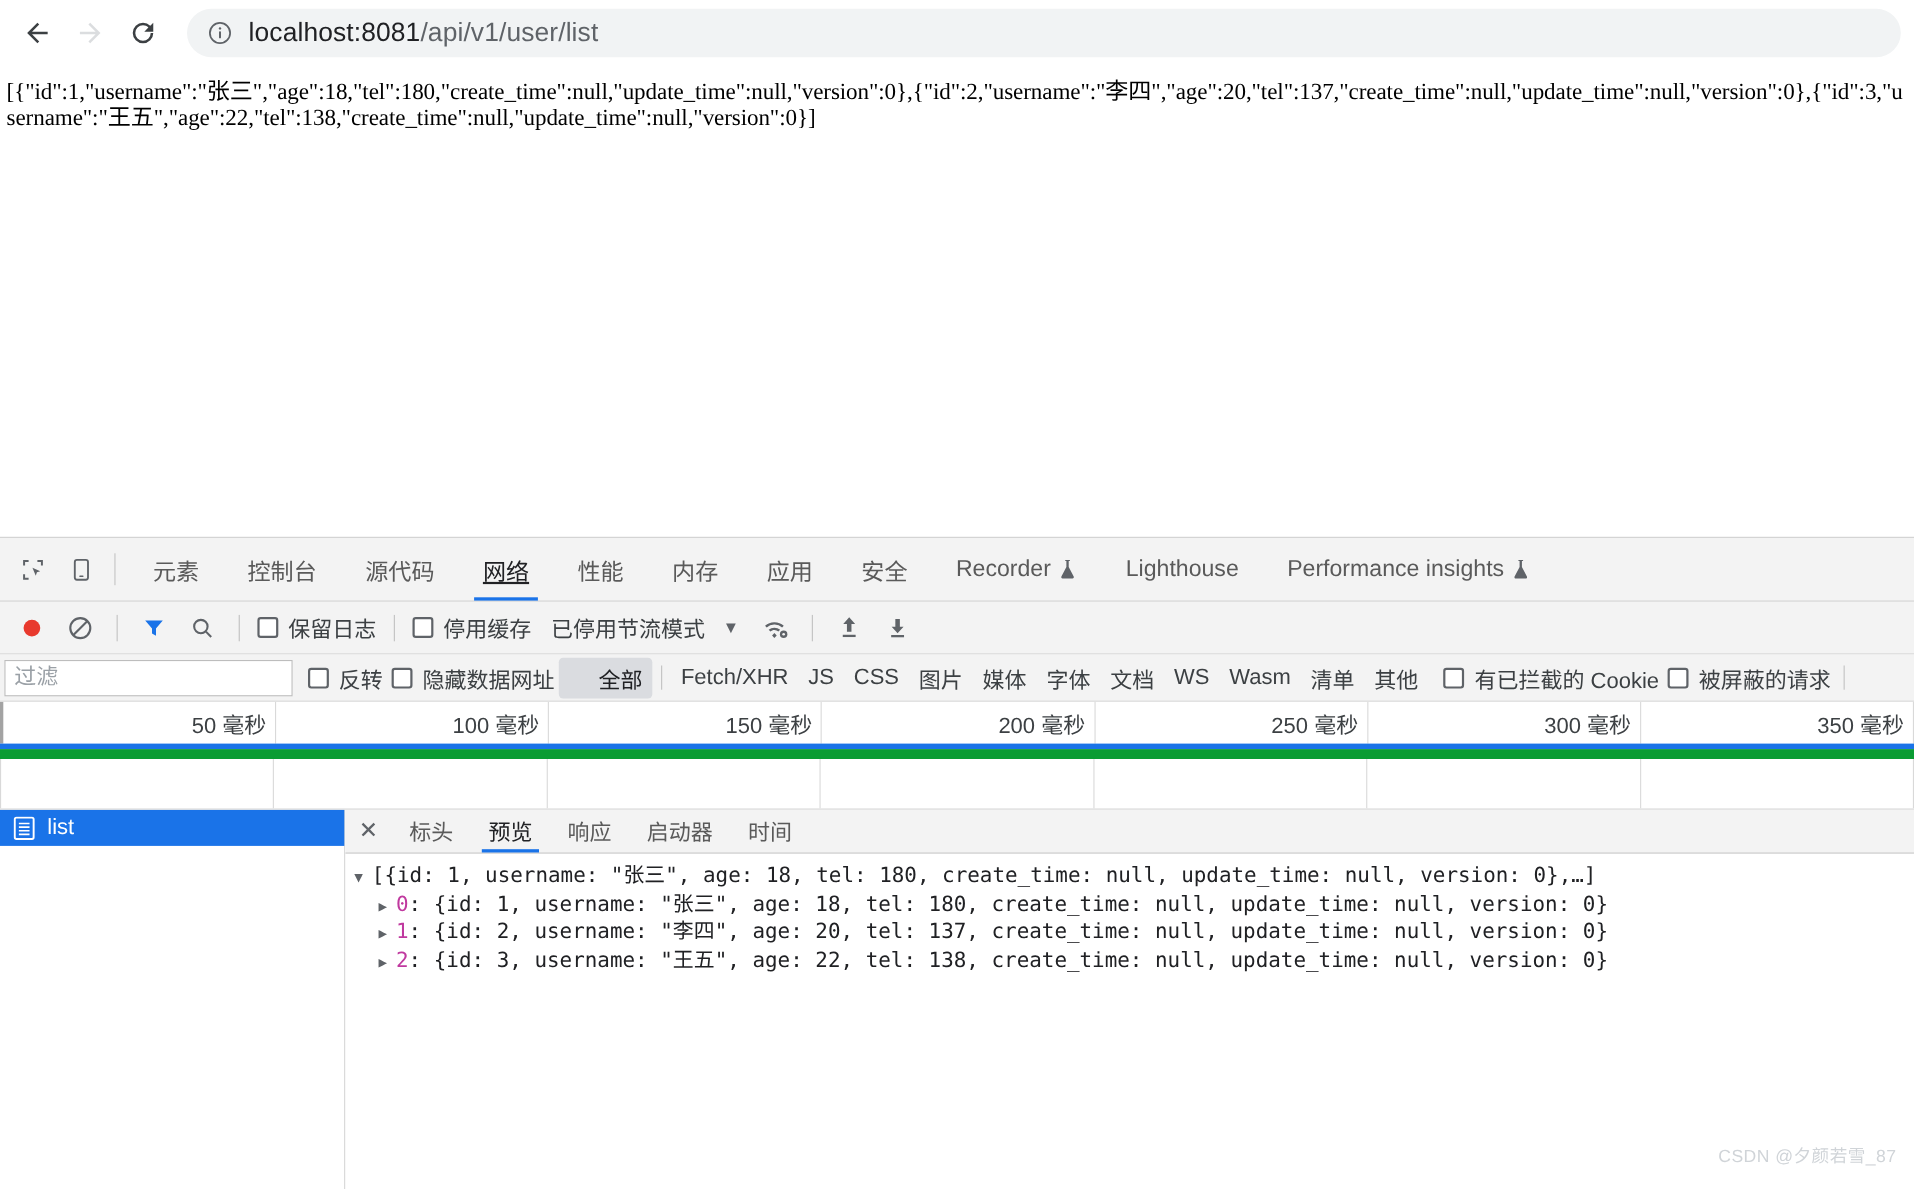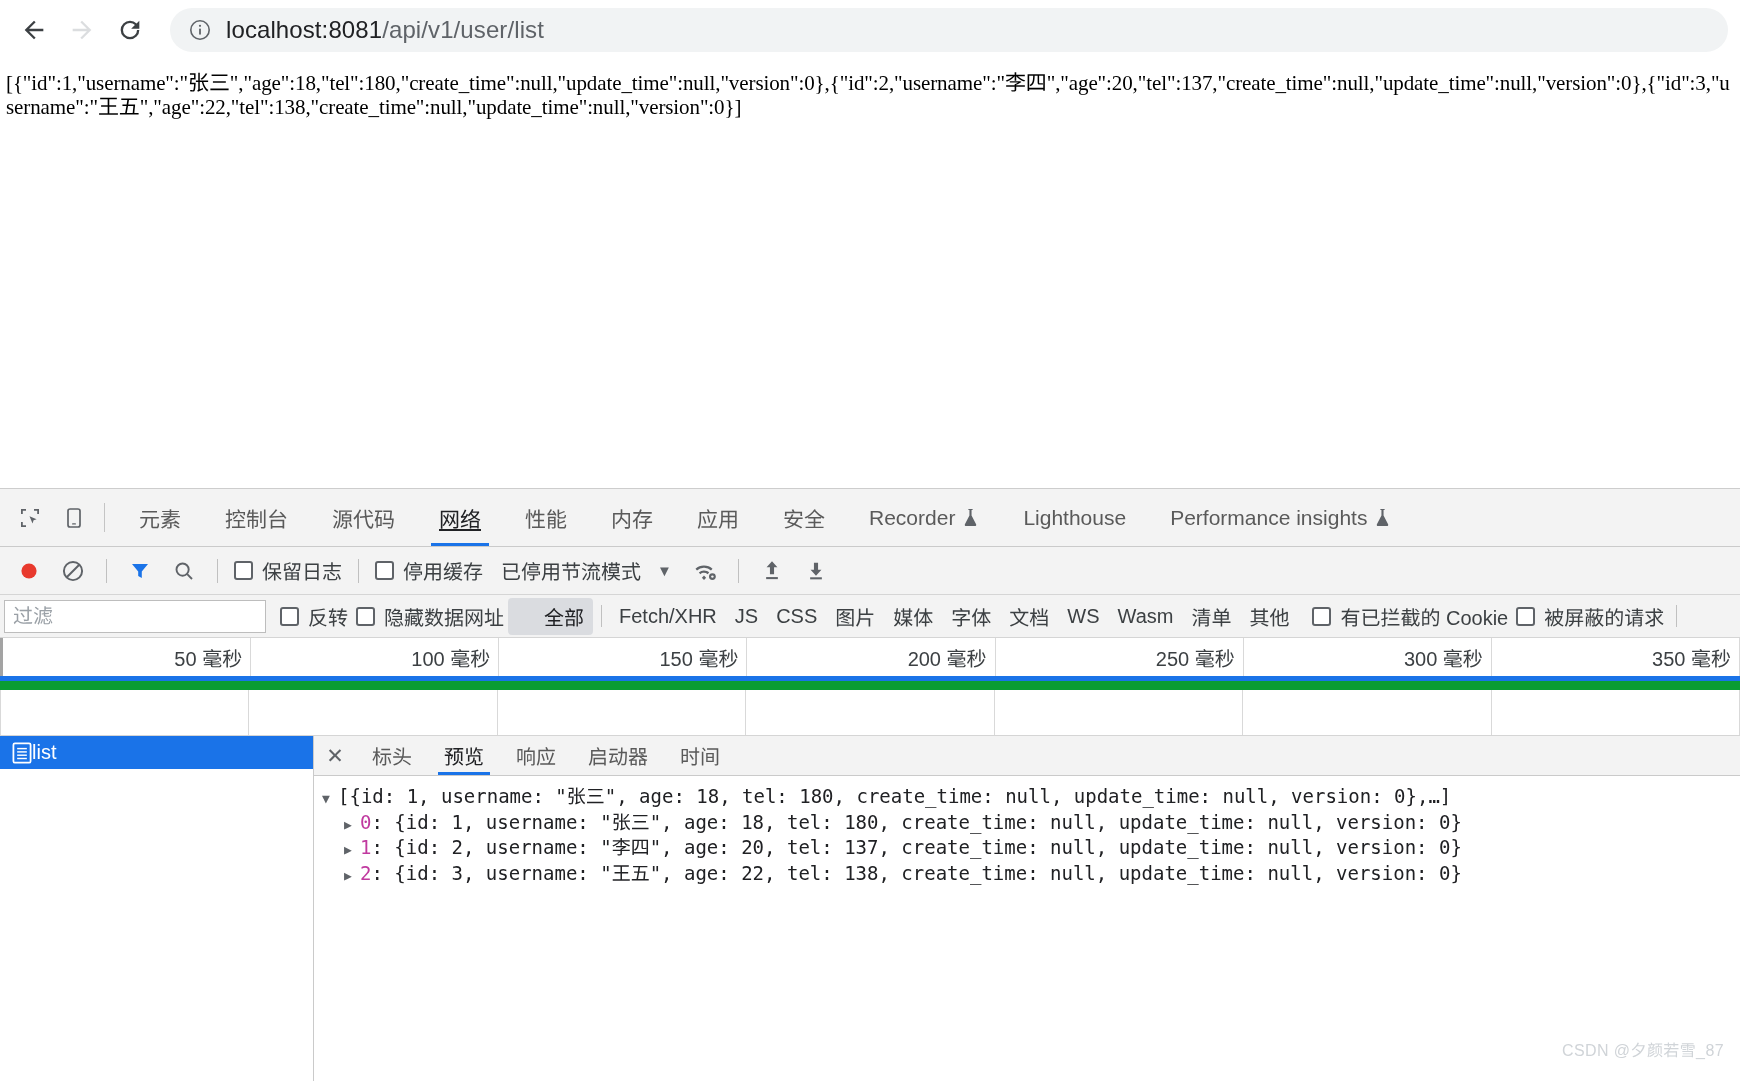--- a/index.html
+++ b/index.html
@@ -279,20 +279,21 @@
     display: flex;
     align-items: center;
     padding-left: 10px;
     font-size: 20px;
     color: #3c4043;
   }
   .req-row {
     height: 33px;
     display: flex;
     align-items: center;
+    gap: 11px;
     padding-left: 12px;
     background: #1a73e8;
     color: #ffffff;
     font-size: 20px;
     cursor: pointer;
   }
   .doc-icon { display: flex; flex: none; }
 
   .detail-pane {
     flex: 1;

